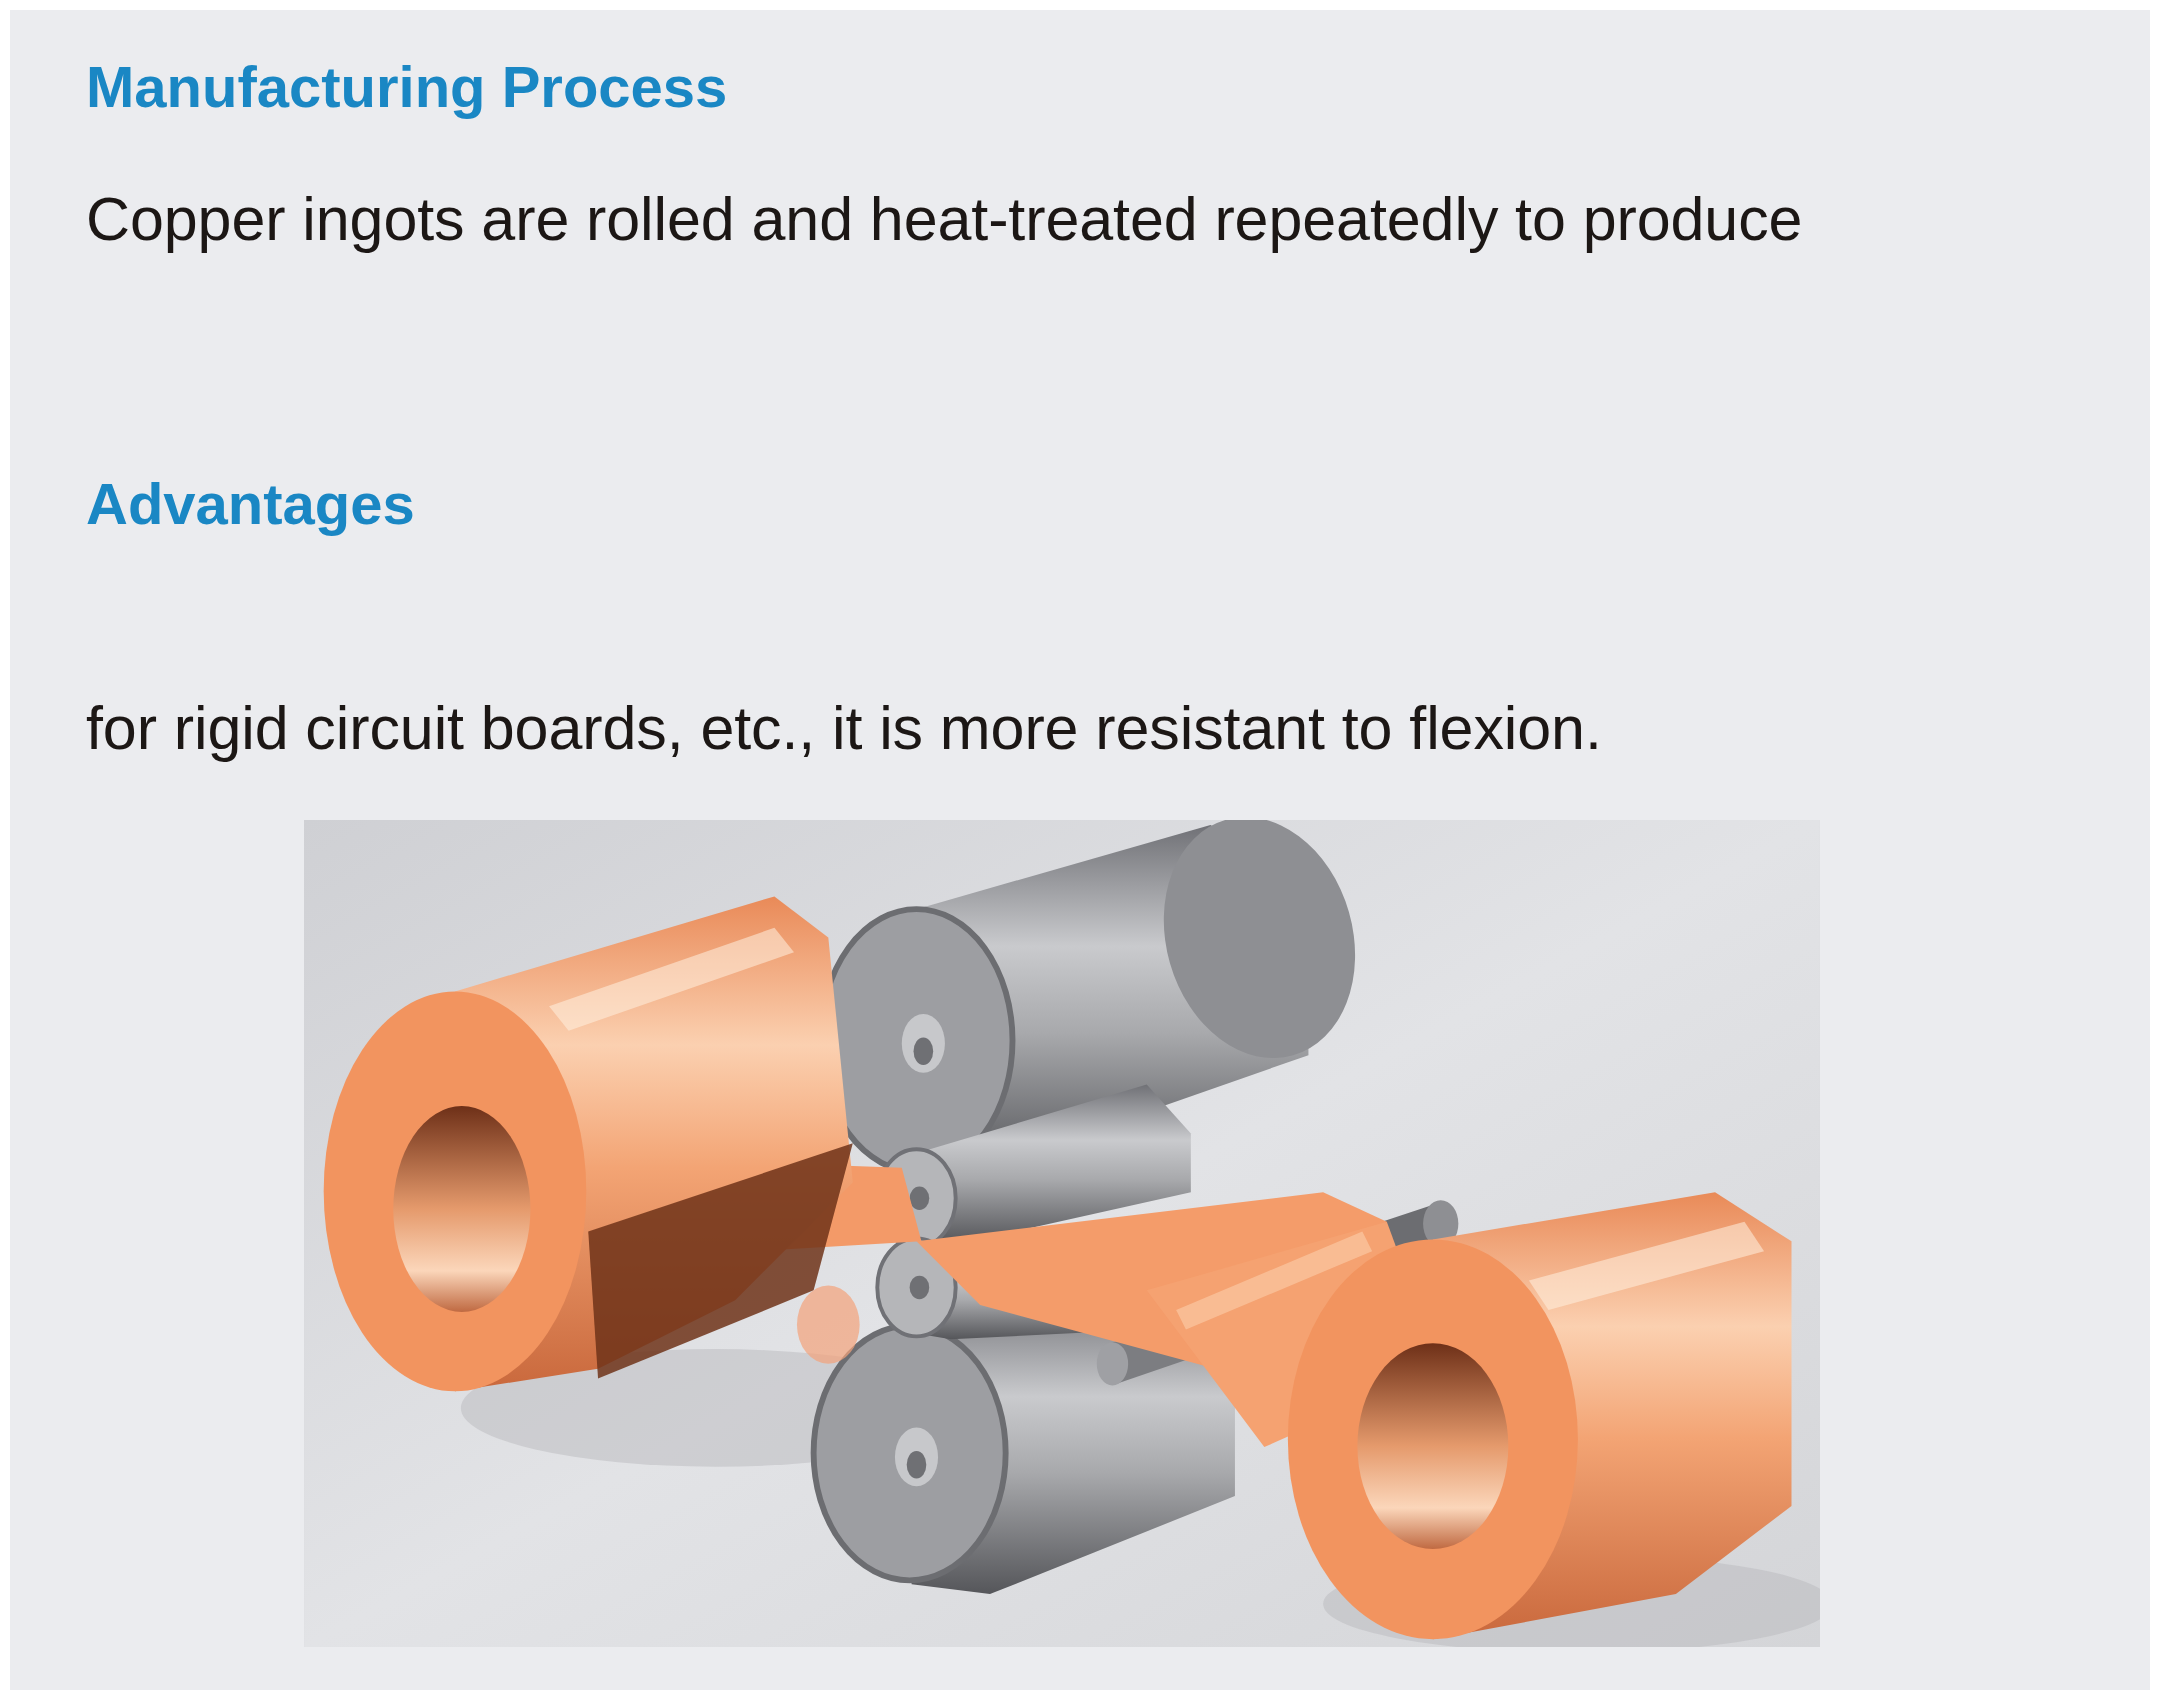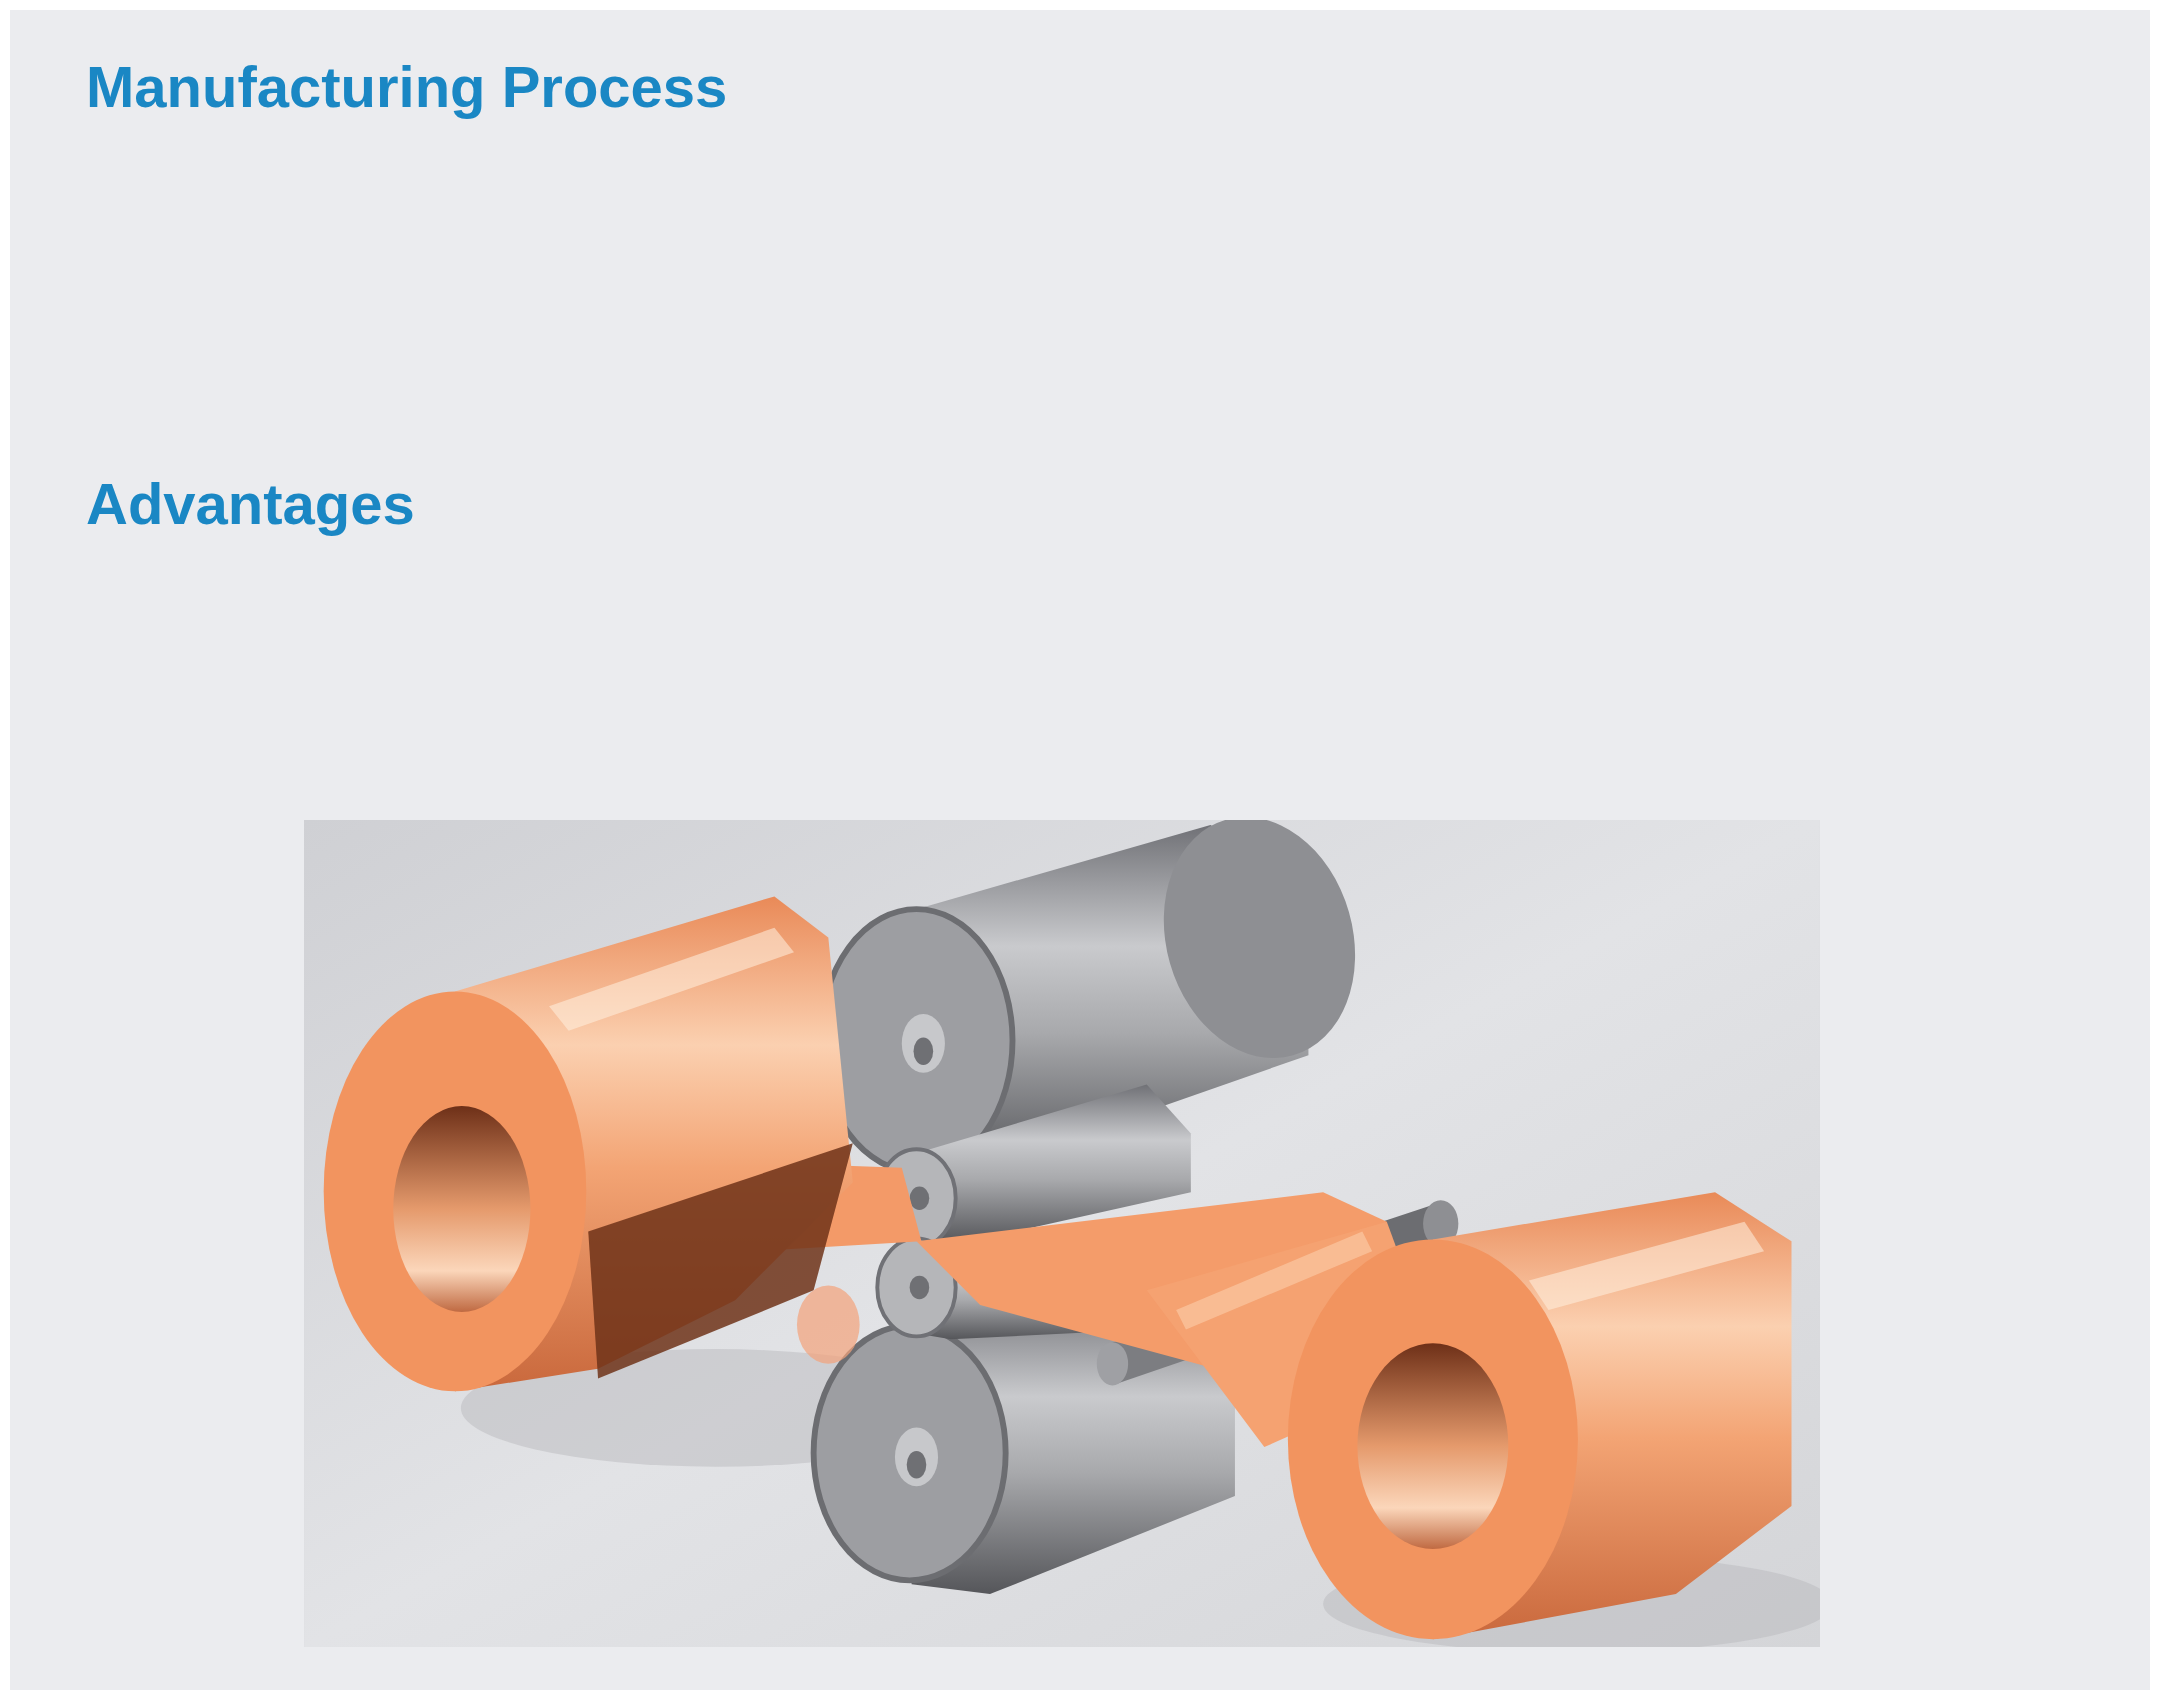--- a/index.html
+++ b/index.html
@@ -14,26 +14,27 @@
   .illustration { position: absolute; left: 304px; top: 820px; width: 1516px; height: 827px; background: #d2d3d7; overflow: hidden; }
   .illustration svg { display: block; width: 1516px; height: 827px; }
 </style>
 </head>
 <body>
 
 <div class="panel"></div>
 
 <h2 class="heading h1">Manufacturing Process</h2>
 <p class="body-text p1">
-  <br>
+  <span>Copper ingots are rolled and heat-treated repeatedly to produce</span><br>
 </p>
 
 <h2 class="heading h2">Advantages</h2>
 <p class="body-text p2">
   <br>
+  <span>for rigid circuit boards, etc., it is more resistant to flexion.</span>
 </p>
 
 <div class="illustration">
   <svg viewBox="0 0 1547 844" xmlns="http://www.w3.org/2000/svg">
     <defs>
       <linearGradient id="bg" x1="0" y1="0" x2="1" y2="1">
         <stop offset="0" stop-color="#cfd0d4"></stop>
         <stop offset="0.5" stop-color="#e2e3e6"></stop>
         <stop offset="1" stop-color="#d4d5d8"></stop>
       </linearGradient>

